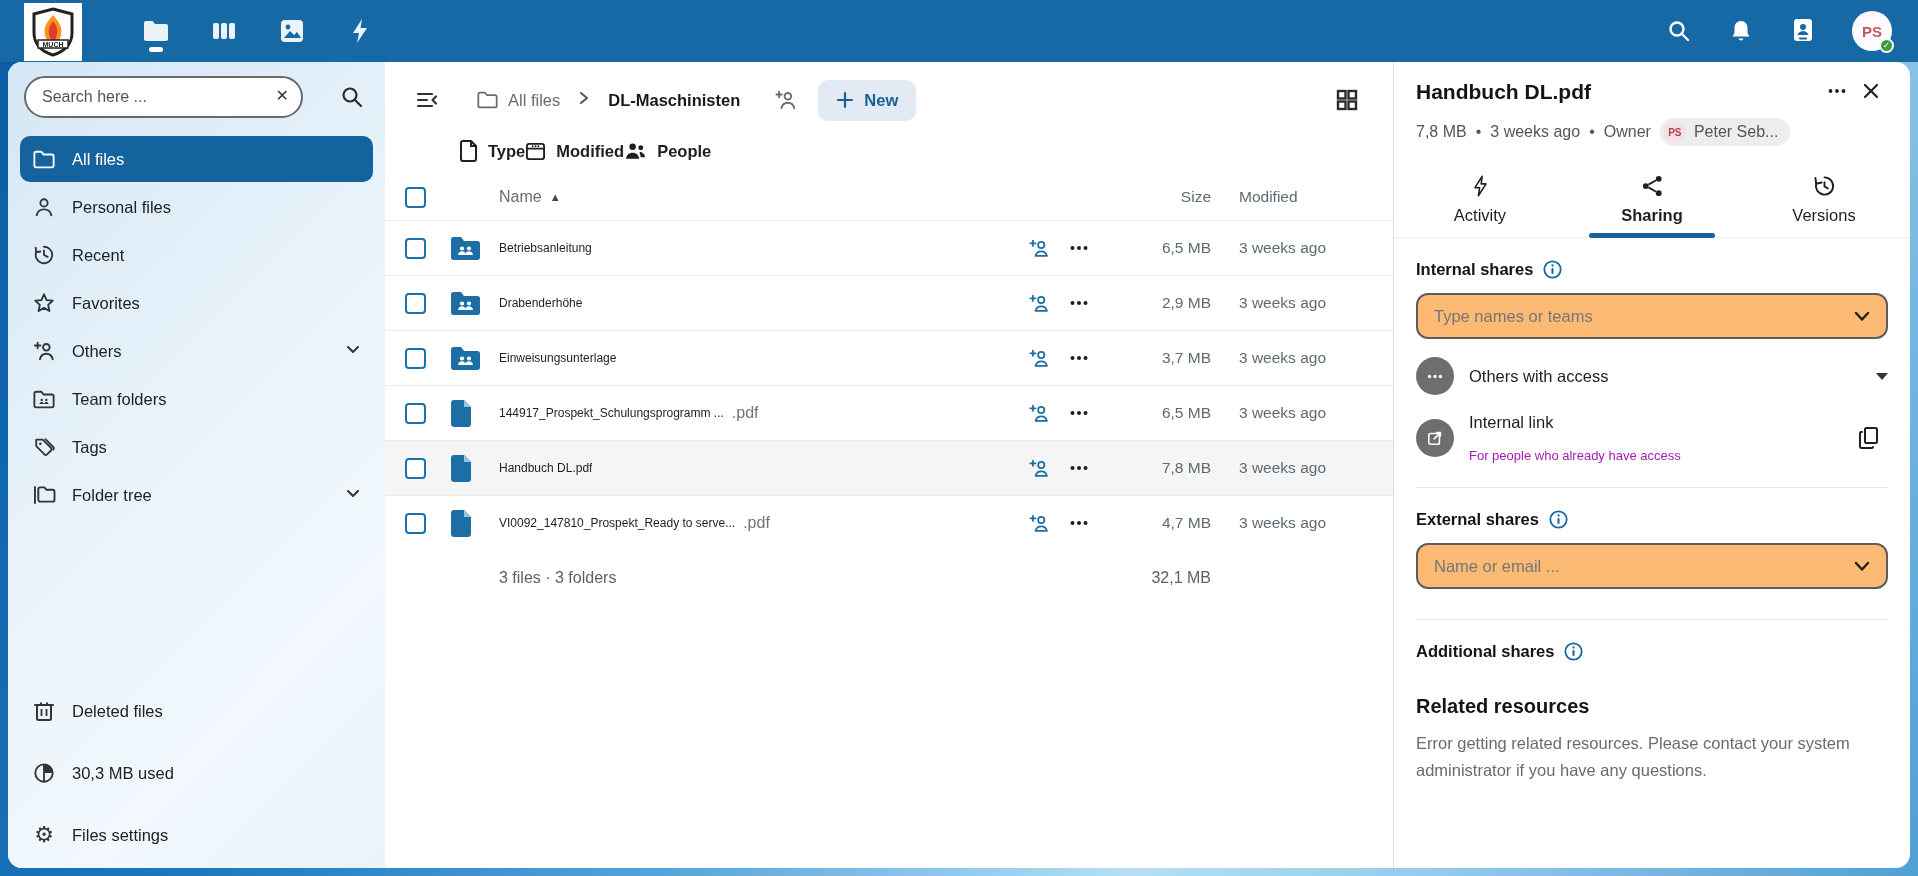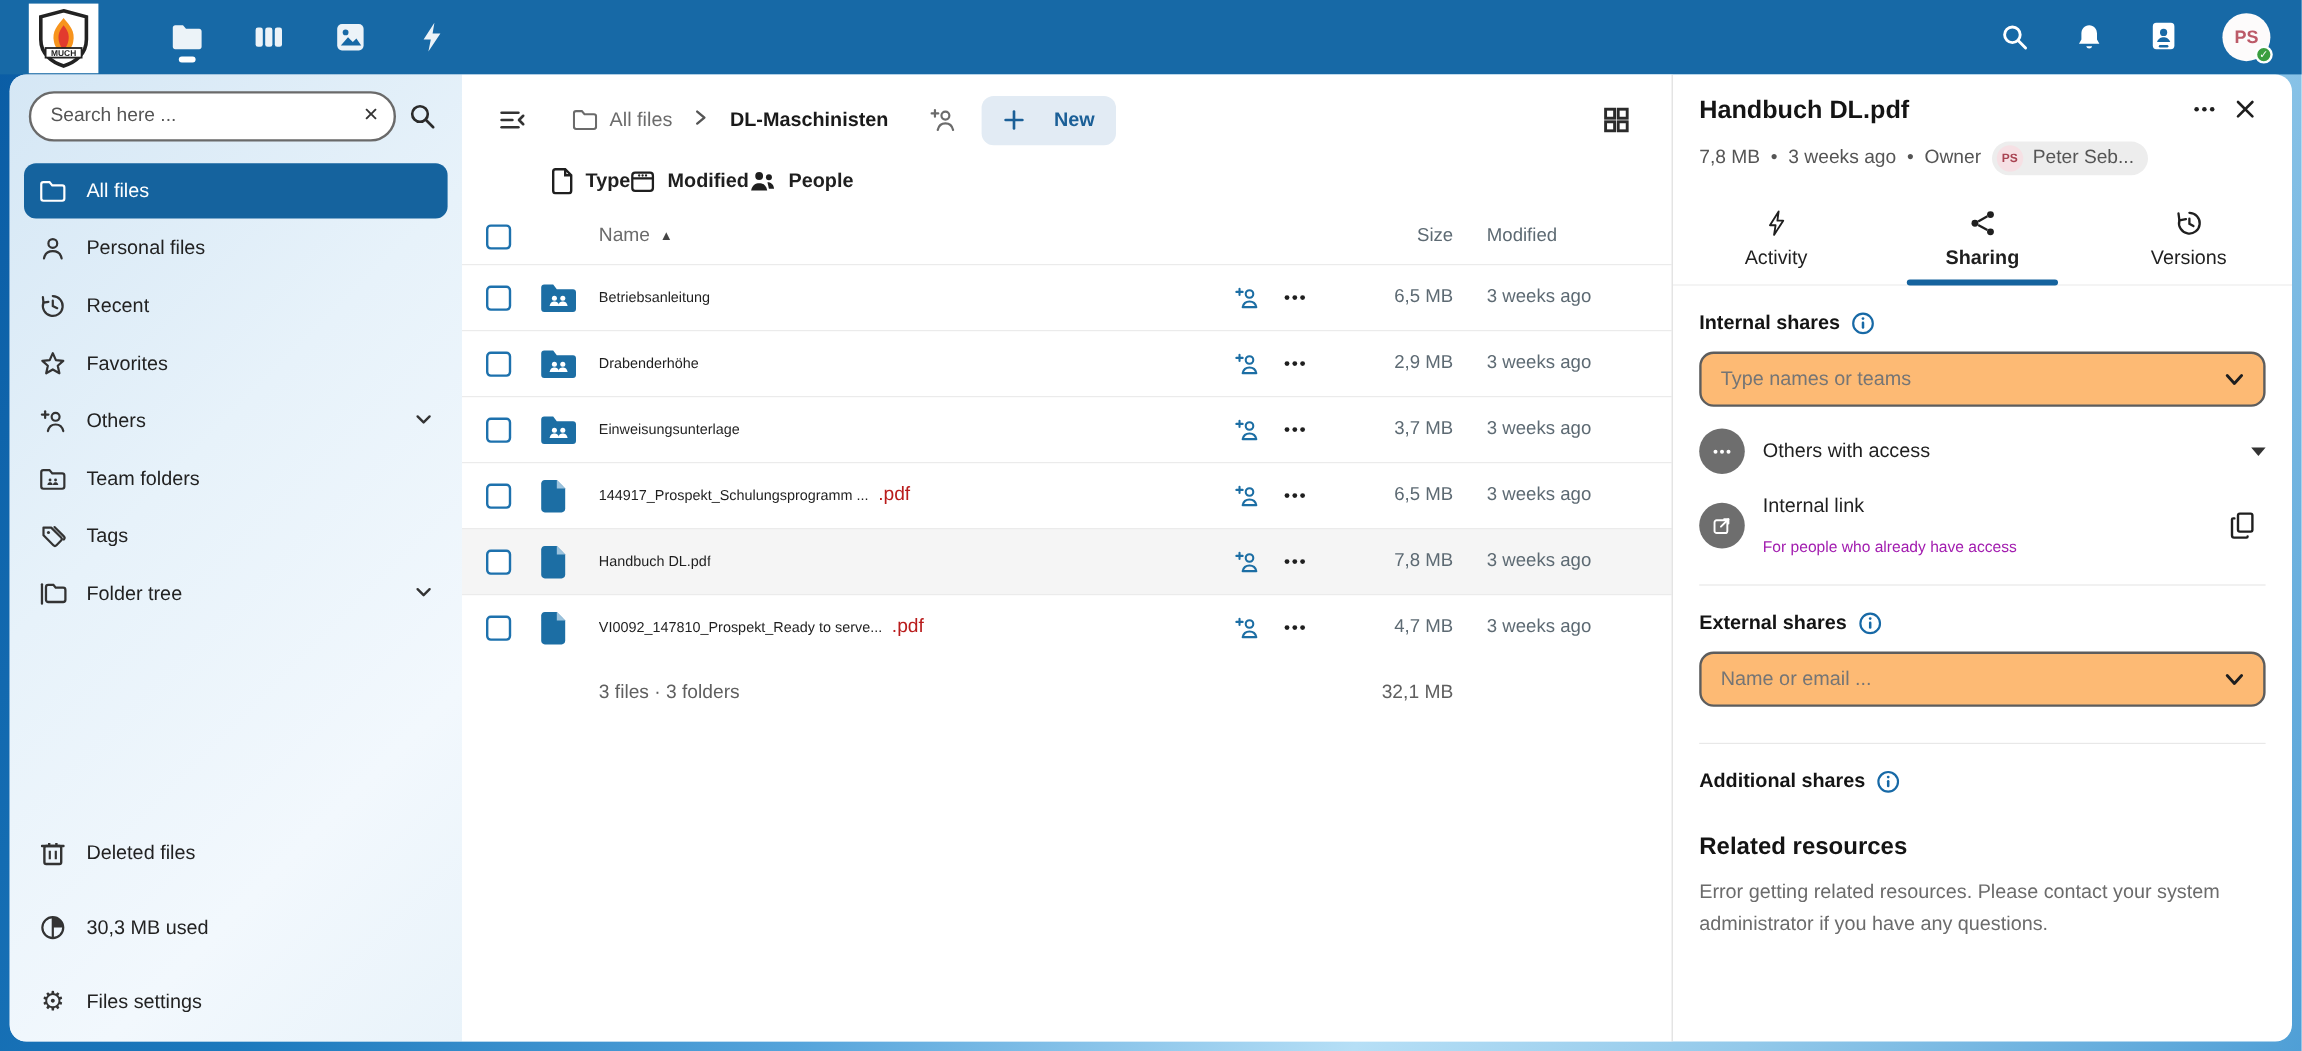--- a/index.html
+++ b/index.html
@@ -17,21 +17,21 @@
   .tb-right { margin-left:auto; display:flex; align-items:center; gap:36px; }
   .tb-icon { width:26px; height:26px; display:flex; align-items:center; justify-content:center; cursor:pointer; }
   .avatar { position:relative; width:40px; height:40px; border-radius:50%; background:#fdfbfb; display:flex; align-items:center; justify-content:center; font-weight:bold; font-size:15px; color:#bc5a68; cursor:pointer; }
   .avatar .status { position:absolute; right:-2px; bottom:-2px; width:15px; height:15px; border-radius:50%; background:#3a9e3f; border:2px solid #fff; color:#fff; font-size:9px; line-height:11px; text-align:center; font-weight:bold; }
 
   
   .card { position:absolute; top:62px; left:8px; right:8px; bottom:8px; border-radius:14px; overflow:hidden; display:flex; background:#fff; }
 
   
   .sidebar { width:377px; flex:0 0 377px; background:linear-gradient(135deg,#d5e7f5 0%,#e7f2fa 40%,#f2f8fd 75%,#e9f3fa 100%); display:flex; flex-direction:column; padding:14px 0 10px; }
-  .search-row { display:flex; align-items:center; gap:5px; padding:0 16px 0 16px; }
+  .search-row { display:flex; align-items:center; gap:32px; padding:0 16px 0 16px; }
   .search-box { position:relative; flex:1; }
   .search-box input { width:100%; height:42px; border:2px solid #6a6a6a; border-radius:21px; background:#fff; padding:0 40px 0 16px; font-size:16px; color:#222; outline:none; font-family:inherit; }
   .search-box input::placeholder { color:#555; }
   .search-clear { position:absolute; right:14px; top:10px; font-size:16px; color:#333; cursor:pointer; }
   .nav { margin-top:18px; display:flex; flex-direction:column; gap:2px; padding:0 12px; }
   .nav-item { display:flex; align-items:center; height:46px; padding:0 12px; border-radius:10px; cursor:pointer; color:#222; font-size:16.5px; }
   .nav-item .nicon { width:24px; height:24px; margin-right:16px; display:flex; align-items:center; justify-content:center; flex:0 0 24px; }
   .nav-item.active { background:#15639e; color:#fff; }
   .nav-item .chev { margin-left:auto; color:#333; }
   .sb-spacer { flex:1; }
@@ -40,37 +40,37 @@
 
   
   .main { flex:1; background:#fff; display:flex; flex-direction:column; min-width:0; }
   .crumb-row { height:76px; display:flex; align-items:center; padding:0 24px 0 20px; }
   .icon-btn { width:44px; height:44px; border-radius:22px; display:flex; align-items:center; justify-content:center; cursor:pointer; }
   .crumbs { display:flex; align-items:center; gap:10px; margin-left:28px; }
   .crumb-gray { color:#6b6b6b; font-size:16.5px; cursor:pointer; display:flex; align-items:center; gap:10px; }
   .crumb-sep { color:#555; margin:0 8px; }
   .crumb-cur { color:#1a1a1a; font-size:16.5px; font-weight:bold; }
   .crumb-share { margin-left:18px; }
-  .new-btn { margin-left:14px; display:flex; align-items:center; gap:24px; background:#e2ebf4; border:none; border-radius:10px; padding:11px 18px; font-size:16.5px; font-weight:bold; color:#1b5f97; cursor:pointer; font-family:inherit; }
+  .new-btn { margin-left:14px; display:flex; align-items:center; gap:10px; background:#e2ebf4; border:none; border-radius:10px; padding:11px 18px; font-size:16.5px; font-weight:bold; color:#1b5f97; cursor:pointer; font-family:inherit; }
   .view-toggle { margin-left:auto; }
   .filters { display:flex; align-items:center; padding:2px 0 12px 74px; }
   .filter { display:flex; align-items:center; gap:10px; font-size:16.5px; font-weight:bold; color:#1f1f1f; cursor:pointer; }
   .listhead { display:flex; align-items:center; height:46px; padding:0 24px 0 20px; color:#6b6b6b; font-size:16px; }
   .cb { width:21px; height:21px; border:2.2px solid #1d71ad; border-radius:4px; background:#fff; cursor:pointer; flex:0 0 21px; }
   .col-cb { width:44px; display:flex; }
   .col-icon { width:50px; display:flex; }
   .col-name { flex:1; display:flex; align-items:center; gap:8px; min-width:0; }
   .col-act { width:46px; display:flex; justify-content:center; }
   .col-size { width:112px; text-align:right; color:#5d6a73; font-size:15.5px; }
   .col-mod { width:158px; padding-left:28px; color:#5d6a73; font-size:15.5px; }
   .rows { }
   .frow { display:flex; align-items:center; height:55px; padding:0 24px 0 20px; border-top:1px solid #ebebeb; cursor:pointer; }
   .frow.selected { background:#f5f5f5; }
   .fname { color:#1f1f1f; font-size:12px; white-space:nowrap; overflow:hidden; }
-  .fext { color:#b91c1c; font-size:16px; }
+  .fext { color:#737373; font-size:16px; }
   .sum-row { display:flex; align-items:center; height:56px; padding:0 24px 0 20px; color:#5f5f5f; font-size:16px; }
   .sum-files { margin-left:94px; flex:1; }
   .sum-size { width:112px; text-align:right; }
   .sum-pad { width:158px; }
 
   
   .panel { width:517px; flex:0 0 517px; border-left:1px solid #dedede; display:flex; flex-direction:column; padding:18px 0 0; overflow:hidden; }
   .p-head { display:flex; align-items:flex-start; padding:0 22px; }
   .p-title { font-size:21px; font-weight:bold; color:#141414; flex:1; }
   .p-head .icon-btn { width:34px; height:34px; margin-top:-6px; }

